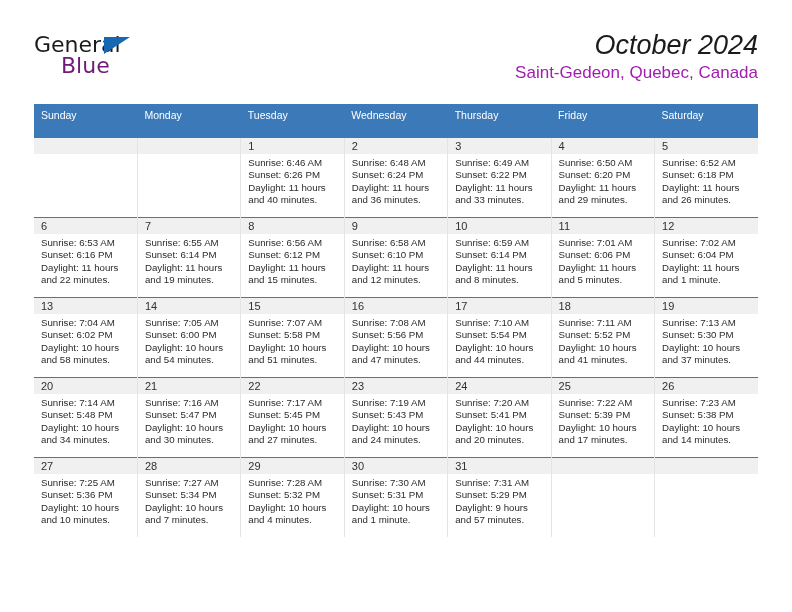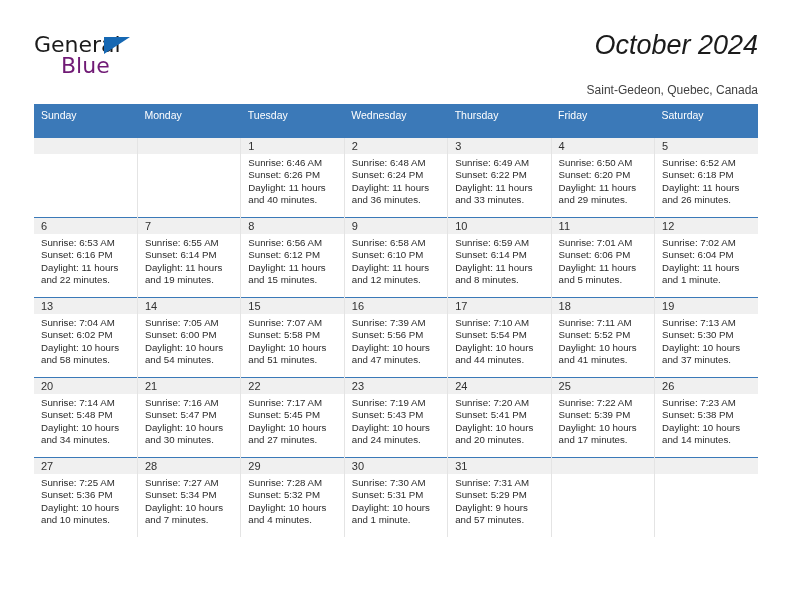--- a/index.html
+++ b/index.html
@@ -73,24 +73,24 @@
   }
   .cal-title {
     font-size: 27px;
     color: #1b1b1b;
     line-height: 34px;
     font-weight: 400;
     white-space: nowrap;
     font-style: italic;
   }
   .cal-subtitle {
-    font-size: 12px;
-    color: #404040;
+    font-size: 17px;
+    color: #a21caf;
     line-height: 22px;
-    margin-top: 17px;
+    margin-top: 0;
     font-weight: 400;
     white-space: nowrap;
   }
 
   
   .calendar {
     position: absolute;
     left: 34px;
     top: 104px;
     width: 724px;
@@ -314,21 +314,21 @@
             <div class="cell-body">
               <div>Sunrise: 7:07 AM</div>
               <div>Sunset: 5:58 PM</div>
               <div>Daylight: 10 hours</div>
               <div>and 51 minutes.</div>
             </div>
           </td>
           <td>
             <div class="daynum-band">16</div>
             <div class="cell-body">
-              <div>Sunrise: 7:39 AM</div>
+              <div>Sunrise: 7:08 AM</div>
               <div>Sunset: 5:56 PM</div>
               <div>Daylight: 10 hours</div>
               <div>and 47 minutes.</div>
             </div>
           </td>
           <td>
             <div class="daynum-band">17</div>
             <div class="cell-body">
               <div>Sunrise: 7:10 AM</div>
               <div>Sunset: 5:54 PM</div>

